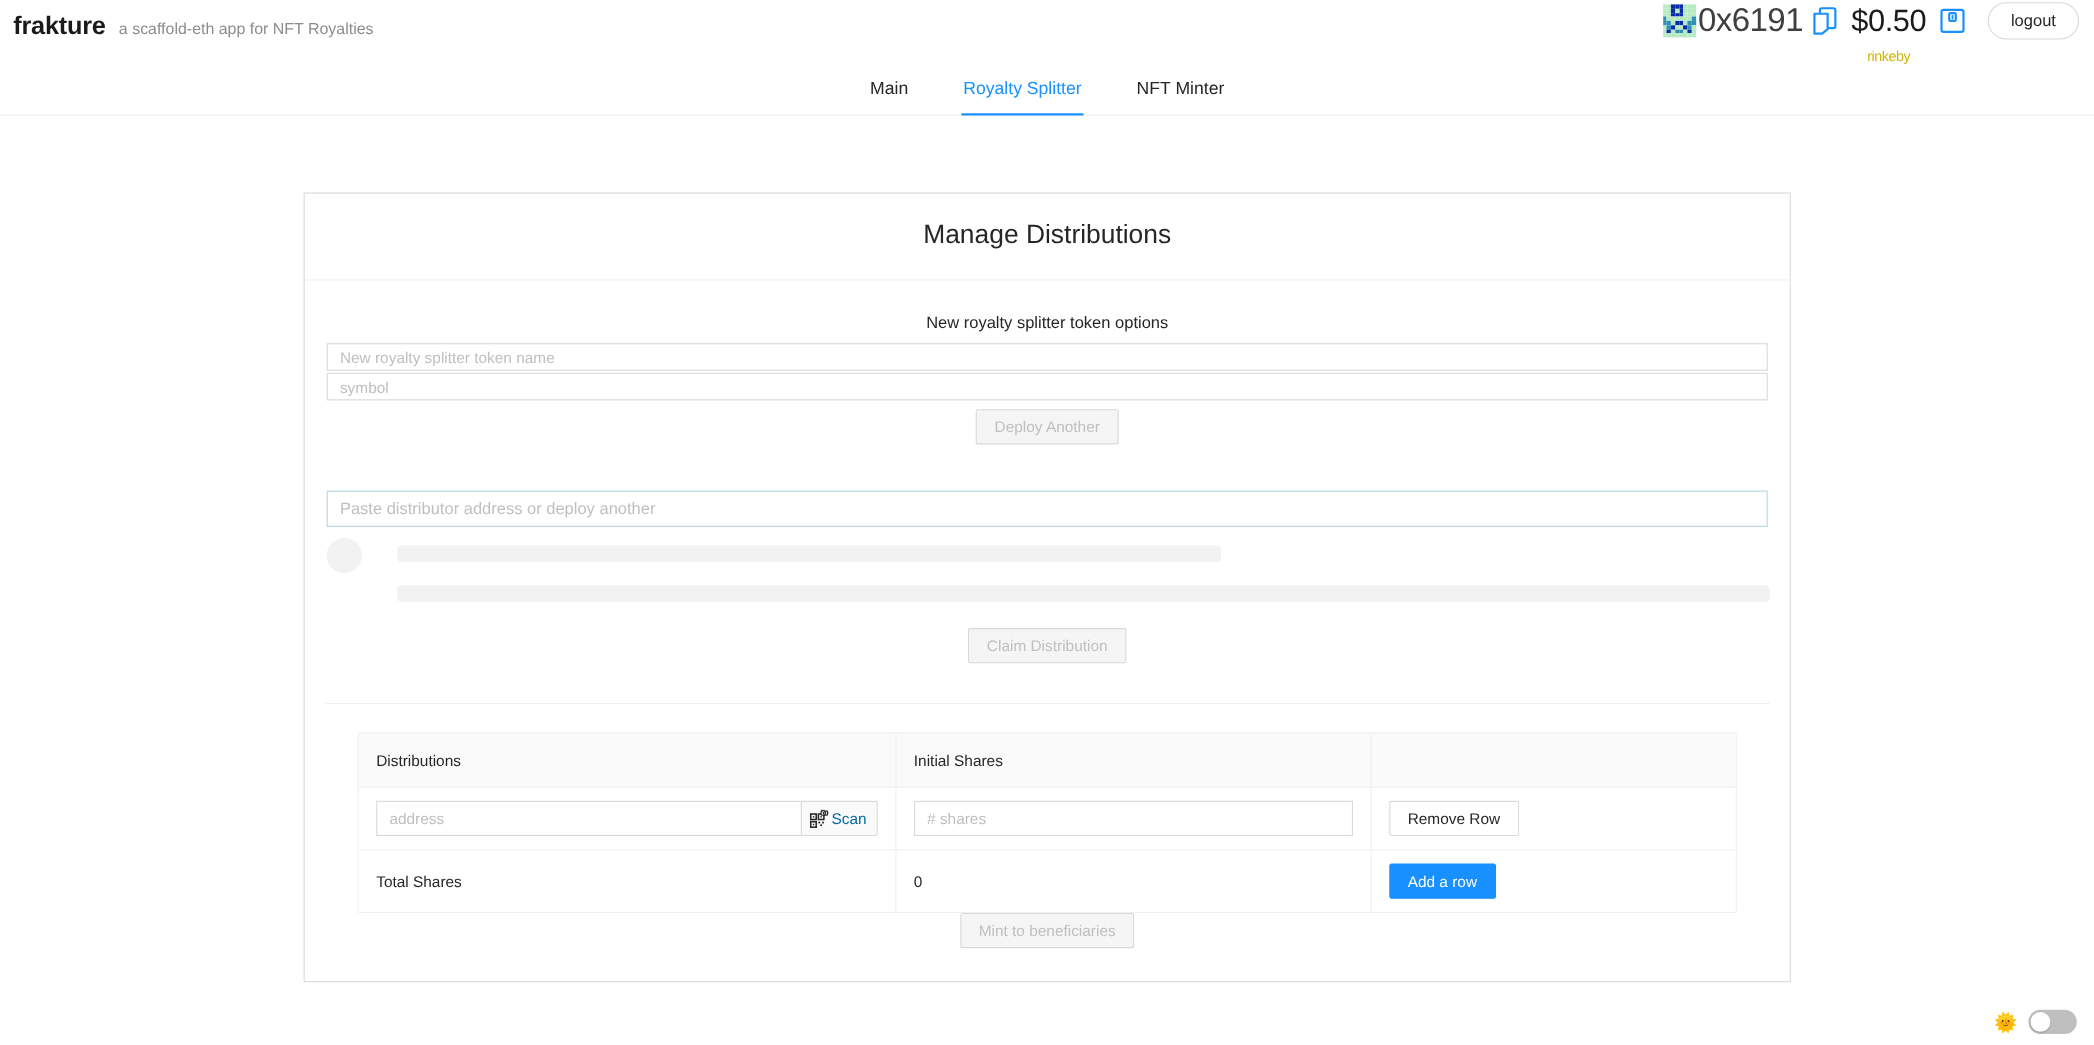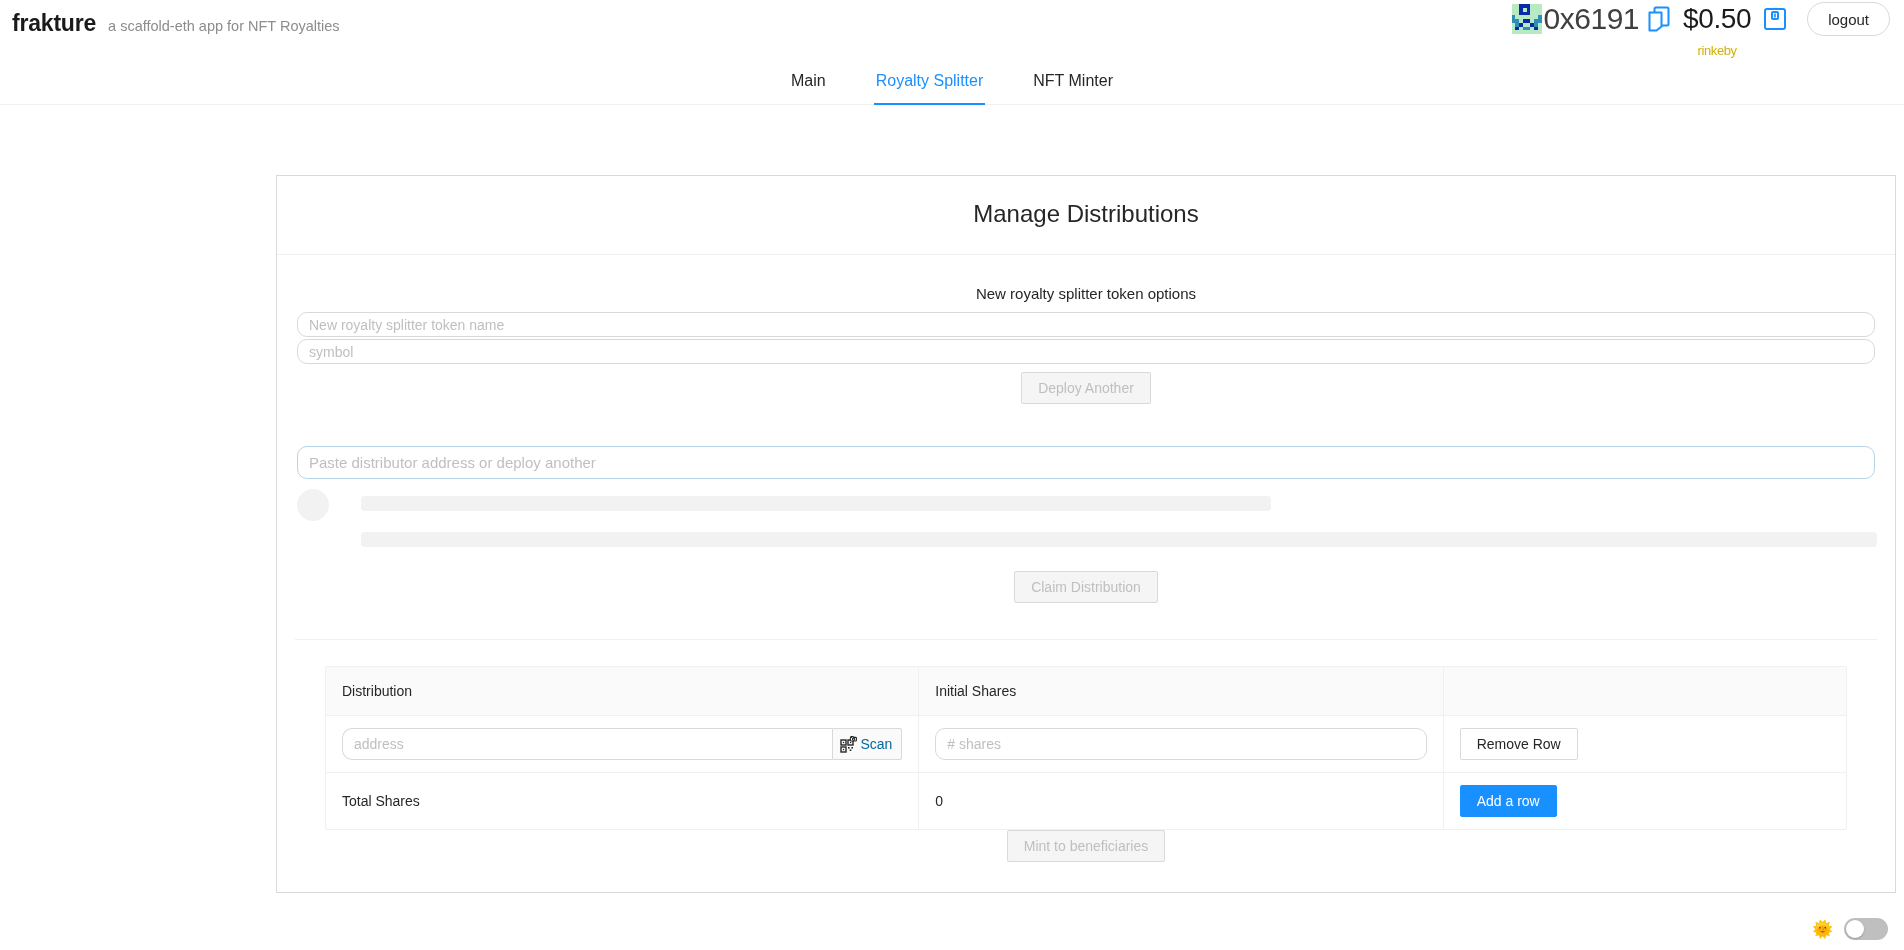--- a/index.html
+++ b/index.html
@@ -136,21 +136,21 @@
     left: 0; right: 0; bottom: -1px;
     height: 2px;
     background: #1890ff;
   }
 
   
   .card {
     position: absolute;
     left: 276px;
     top: 175px;
-    width: 1620px;
+    width: 1352px;
     border: 1px solid #d9d9d9;
     background: #fff;
   }
   .card-title {
     text-align: center;
     font-size: 24px;
     font-weight: 500;
     color: #262626;
     padding: 24px 0 26px;
     border-bottom: 1px solid #f0f0f0;
@@ -161,21 +161,21 @@
     text-align: center;
     font-size: 15px;
     color: #262626;
     margin: 14px 0 10px;
   }
 
   .ant-input {
     width: 100%;
     height: 25px;
     border: 1px solid #d9d9d9;
-    border-radius: 10px;
+    border-radius: 0;
     padding: 2px 11px;
     font-size: 14px;
     color: #262626;
     font-family: "Liberation Sans", sans-serif;
     outline: none;
     background: #fff;
     display: block;
   }
   .ant-input::placeholder { color: #bfbfbf; }
   .ant-input.big { height: 33px; font-size: 15px; }
@@ -470,21 +470,21 @@
     <div class="center-row" style="margin-top:24px">
       <button class="btn disabled">Claim Distribution</button>
     </div>
 
     <div class="divider"></div>
 
     <div class="table-wrap">
       <table>
         <thead>
           <tr>
-            <th class="col-1">Distribution</th>
+            <th class="col-1">Distributions</th>
             <th class="col-2">Initial Shares</th>
             <th class="col-3"></th>
           </tr>
         </thead>
         <tbody>
           <tr>
             <td>
               <div class="addr-group">
                 <input class="ant-input" type="text" placeholder="address" style="">
                 <span class="scan-btn">

